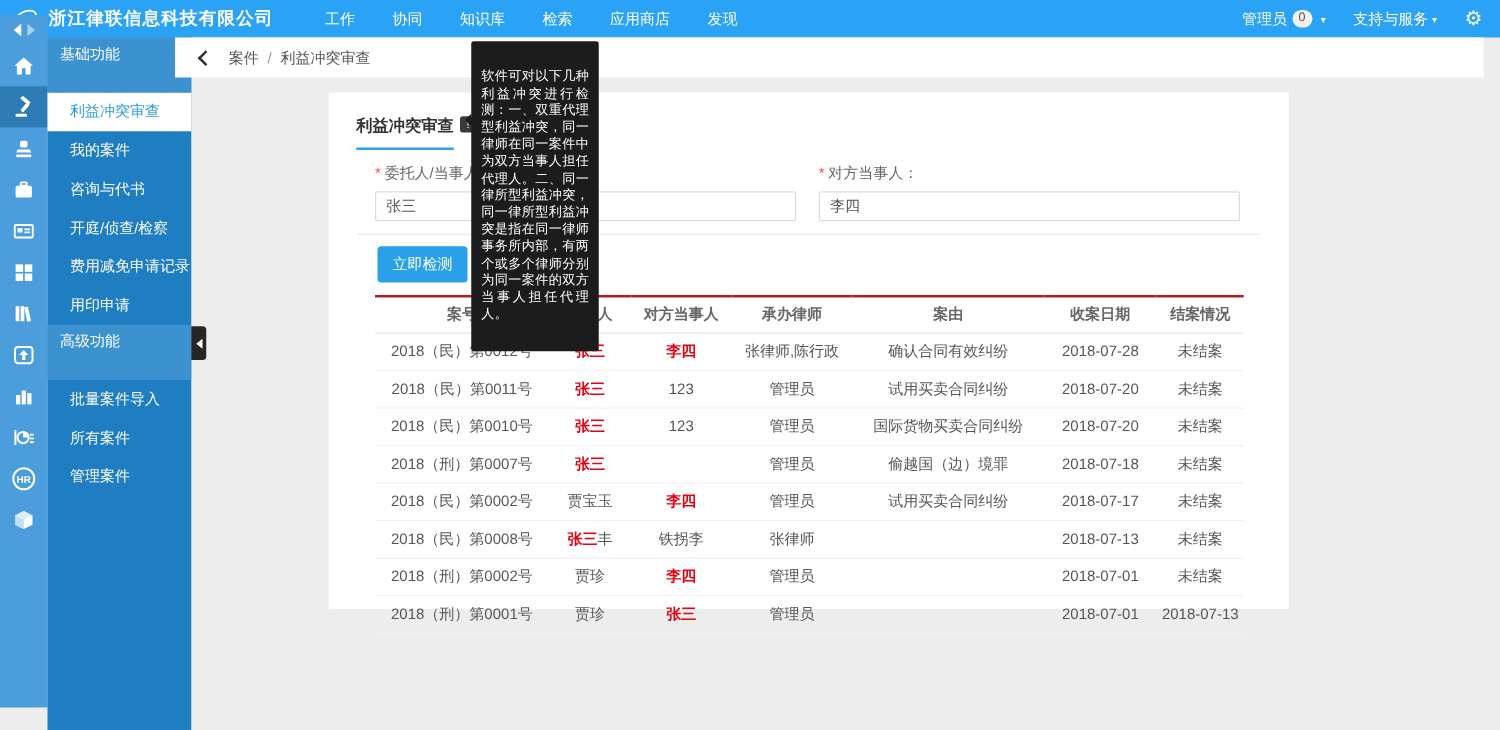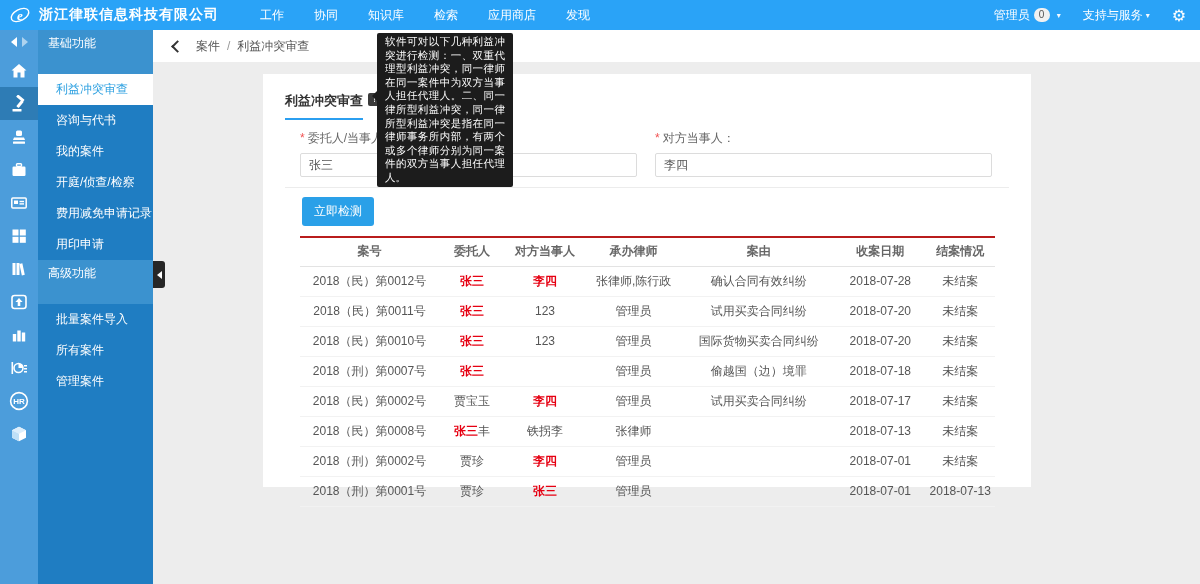--- a/index.html
+++ b/index.html
@@ -24,21 +24,21 @@
   .tb-group { display:flex; align-items:center; margin-left:22px; cursor:pointer; }
   .pill-badge {
     background:#f1f1f1; color:#555; border-radius:8px; min-width:16px; height:14px;
     line-height:14px; text-align:center; font-size:10px; padding:0 4px; margin:0 4px;
   }
   .caret { font-size:8px; margin-left:3px; opacity:.95; }
   .gear { font-size:16px; margin-left:22px; cursor:pointer; }
 
   
   .iconbar {
-    position:absolute; left:0; top:30px; width:38px; height:554px;
+    position:absolute; left:0; top:12px; width:38px; height:554px;
     background:#4c9ddb;
   }
   .collapse-arrows { height:24px; display:flex; align-items:center; justify-content:center; gap:5px; cursor:pointer; }
   .tri-l { width:0; height:0; border-top:5px solid transparent; border-bottom:5px solid transparent; border-right:6px solid #fff; }
   .tri-r { width:0; height:0; border-top:5px solid transparent; border-bottom:5px solid transparent; border-left:6px solid #fff; opacity:.55; }
   .iconcell { width:38px; height:33px; display:flex; align-items:center; justify-content:center; cursor:pointer; }
   .iconcell.active { background:#2e7cb5; }
   .iconcell svg { display:block; }
 
   
@@ -54,21 +54,21 @@
   .menu-item.active { background:#fff; color:#2a9fe0; }
   .collapse-tab {
     position:absolute; right:-12px; top:1px; width:12px; height:27px;
     background:#262626; border-radius:0 3px 3px 0;
     display:flex; align-items:center; justify-content:center; cursor:pointer;
   }
   .collapse-tab i { width:0; height:0; border-top:4px solid transparent; border-bottom:4px solid transparent; border-right:5px solid #fff; }
 
   
   .crumbbar {
-    position:absolute; left:153px; top:30px; width:1047px; height:32px;
+    position:absolute; left:140px; top:30px; width:1047px; height:32px;
     background:#fff; display:flex; align-items:center; font-size:12px; color:#555;
   }
   .back-chevron { width:9px; height:9px; border-left:2px solid #333; border-bottom:2px solid #333; transform:rotate(45deg); margin-left:20px; cursor:pointer; }
   .crumb-txt { margin-left:14px; }
   .crumb-sep { margin:0 7px; color:#999; }
 
   
   .card {
     position:absolute; left:263px; top:74px; width:768px; height:413px;
     background:#fff; padding:18px 22px 0 22px;
@@ -103,23 +103,23 @@
     border-top:2px solid #b91c1c; border-bottom:1px solid #e3e3e3;
   }
   tbody td {
     color:#555; height:30px; text-align:center; border-bottom:1px solid #f2f2f2;
     overflow:hidden; white-space:nowrap;
   }
   .red { color:#e60012; font-weight:bold; }
 
   
   .tooltip {
-    position:absolute; left:377px; top:33px; width:136px; z-index:30;
+    position:absolute; left:377px; top:33px; width:102px; z-index:30;
     background:#1c1c1c; color:#fff; font-size:10.5px; line-height:13.6px;
-    padding:2px 8px; border-radius:2px; text-align:justify;
+    padding:22px 8px; border-radius:2px; text-align:justify;
   }
   .tooltip-arrow {
     position:absolute; left:-5px; top:58px; width:0; height:0;
     border-top:5px solid transparent; border-bottom:5px solid transparent;
     border-right:5px solid #1c1c1c;
   }
 </style>
 </head>
 <body>
 
@@ -242,22 +242,22 @@
           <path d="M9 1.8 L16 5.3 L9 8.8 L2 5.3 Z" fill="#dceefc"></path>
           <path d="M9 8.8 L9 16.2 L2 12.7 L2 5.3 Z" fill="#bfe0f7"></path>
         </svg>
       </div>
     </div>
 </div>
 
 <div class="menu" id="sidemenu">
     <div class="menu-header">基础功能</div>
     <div class="menu-item active">利益冲突审查</div>
+    <div class="menu-item">我的案件</div>
     <div class="menu-item">咨询与代书</div>
-    <div class="menu-item">我的案件</div>
     <div class="menu-item">开庭/侦查/检察</div>
     <div class="menu-item">费用减免申请记录</div>
     <div class="menu-item">用印申请</div>
     <div class="menu-header">高级功能<span class="collapse-tab">
         <i></i>
       </span></div>
     <div class="menu-item">批量案件导入</div>
     <div class="menu-item">所有案件</div>
     <div class="menu-item">管理案件</div>
   </div>

